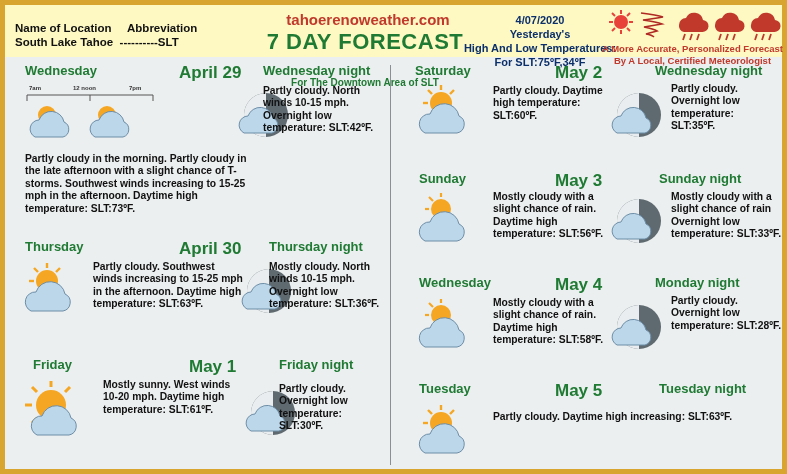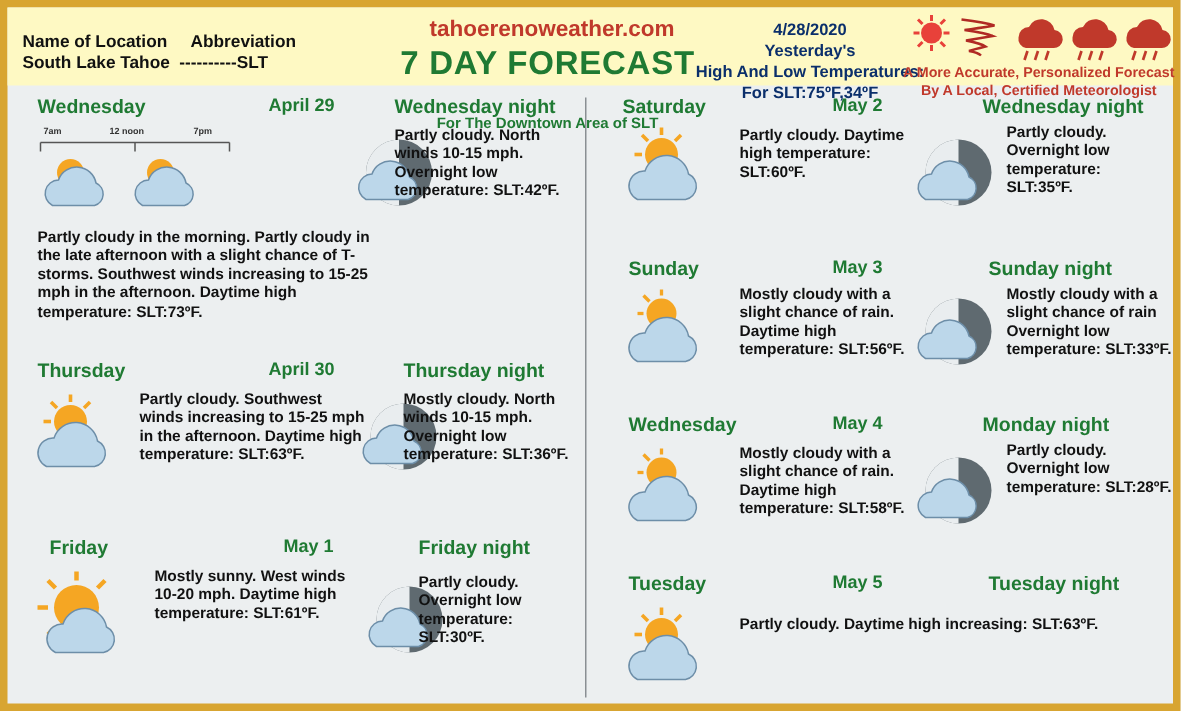--- a/index.html
+++ b/index.html
@@ -70,21 +70,21 @@
   .col-left{left:6px;width:378px;}
   .col-right{left:392px;width:389px;}
 
   .day{position:relative;}
   .day-name{
     position:absolute;left:0;top:0;
     color:#1f7a33;font-weight:bold;font-size:13px;
   }
   .day-date{
     position:absolute;top:0;
-    color:#1f7a33;font-weight:bold;font-size:12px;
+    color:#1f7a33;font-weight:bold;font-size:17px;
   }
   .night-name{
     position:absolute;top:0;
     color:#1f7a33;font-weight:bold;font-size:13px;
   }
   .txt{
     font-size:10.3px;color:#111;line-height:12.4px;
     font-weight:bold;
   }
   .tiny-times{
@@ -103,21 +103,21 @@
     <div class="loc-block">
       <span class="loc-row">Name of Location     Abbreviation</span>
       <span class="loc-row">South Lake Tahoe  ----------SLT</span>
     </div>
 
     <div class="site-title">tahoerenoweather.com</div>
     <div class="forecast-title">7 DAY FORECAST</div>
     <div class="forecast-sub">For The Downtown Area of SLT</div>
 
     <div class="yesterday">
-      <div>4/28/2020</div>
+      <div>4/07/2020</div>
       <div>Yesterday's</div>
       <div>High And Low  Temperatures:</div>
       <div>For SLT:75ºF,34ºF</div>
     </div>
 
     <div class="header-icons">
       <svg width="180" height="34" viewBox="0 0 180 34">
 
         <g>
           <circle cx="16" cy="13" r="7" fill="#e8413a"></circle>

